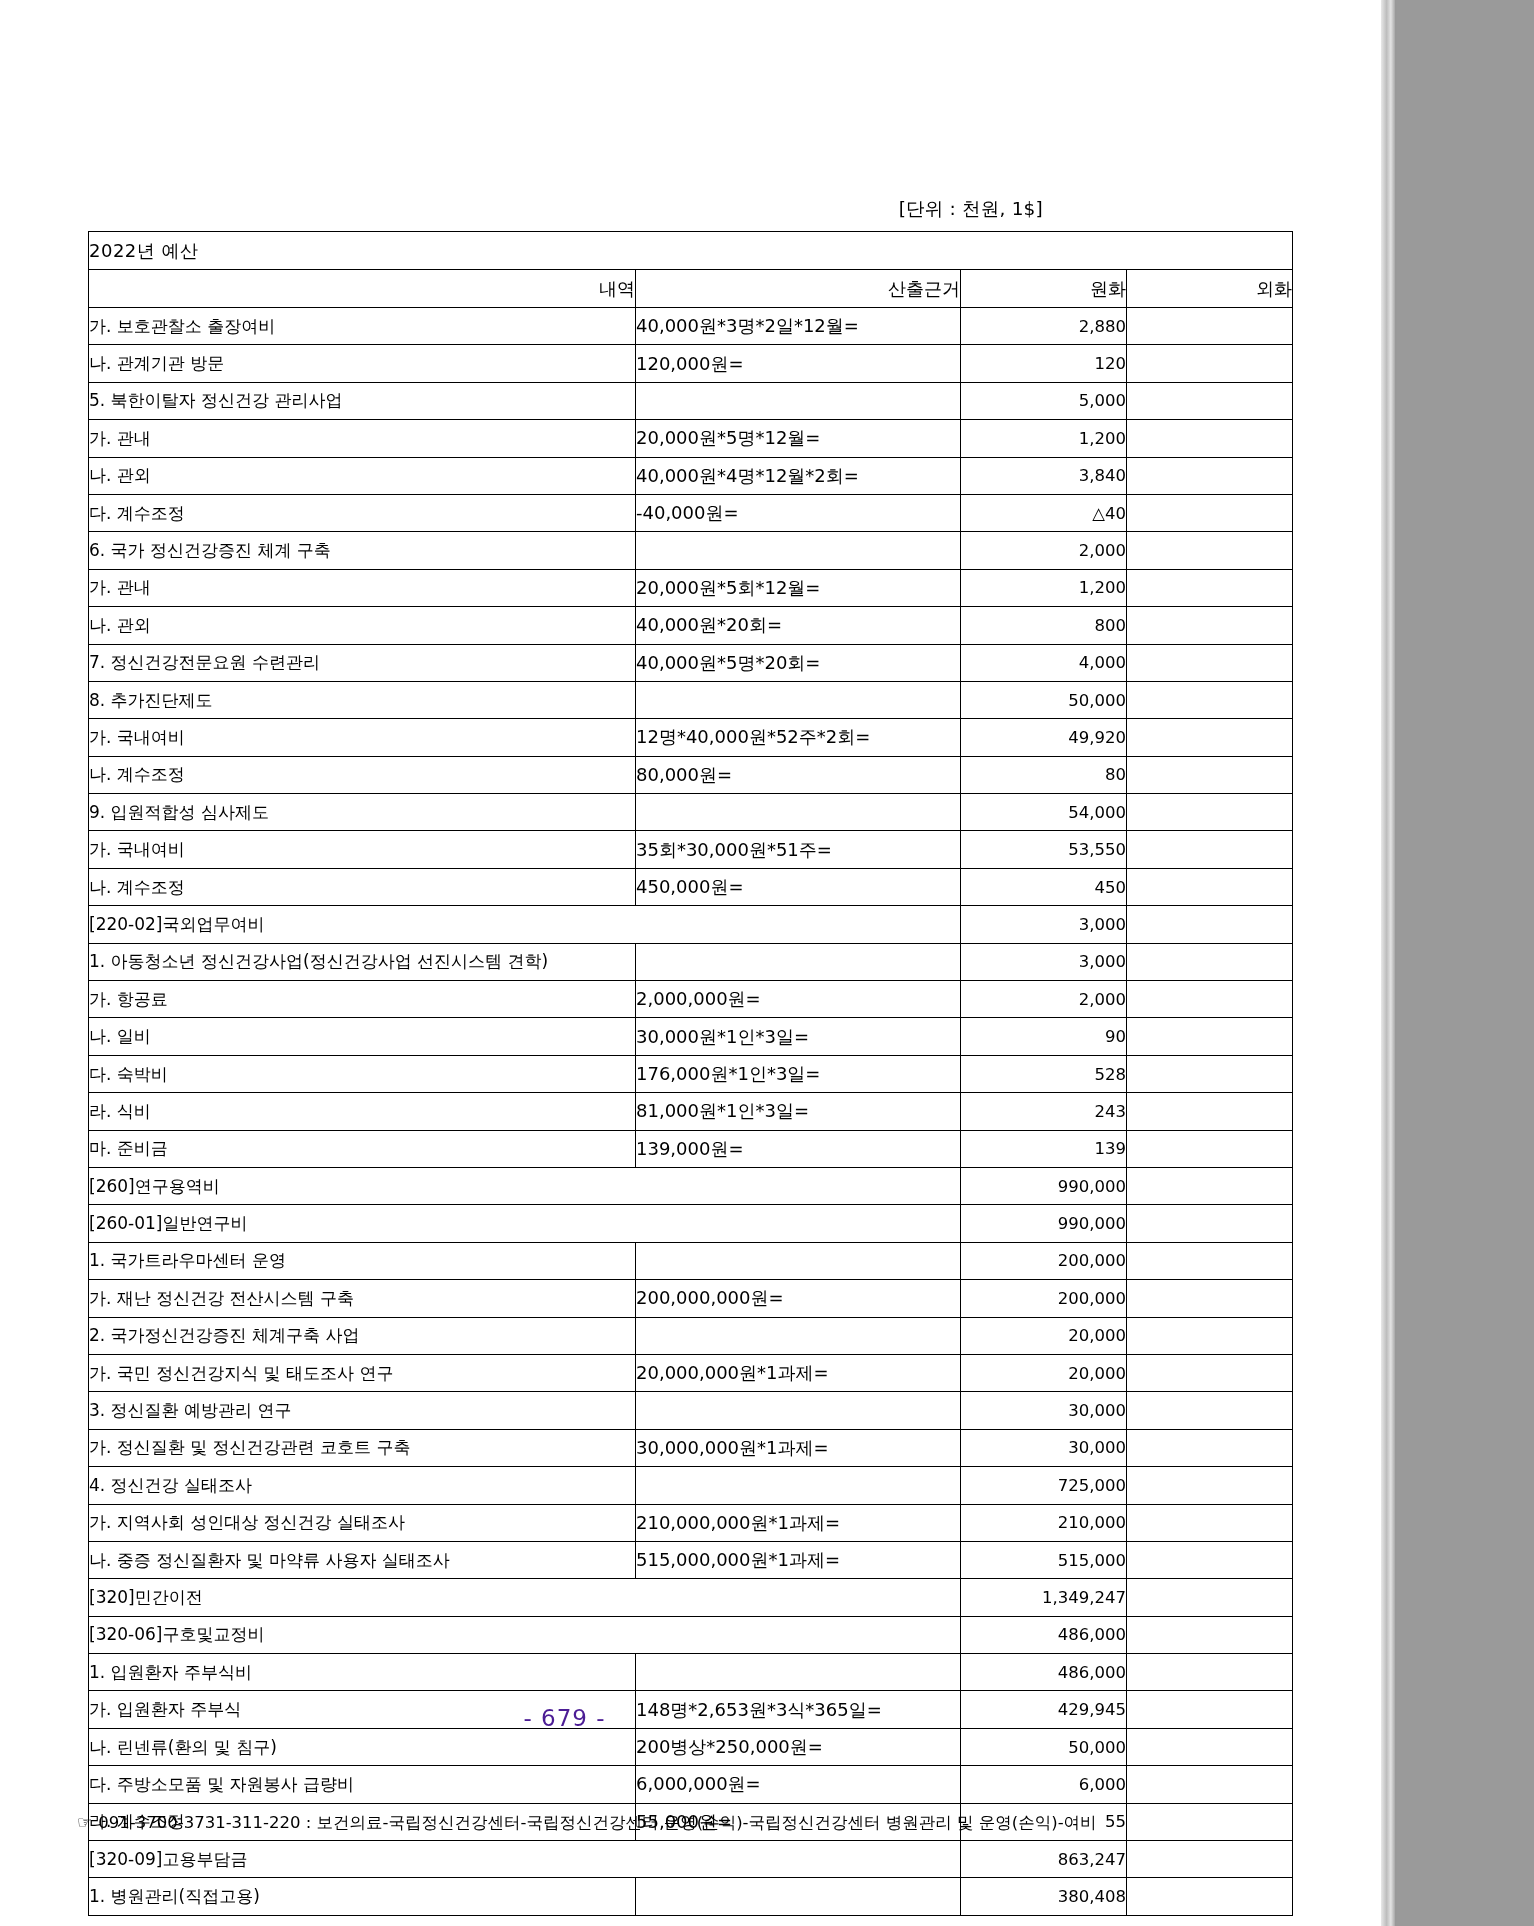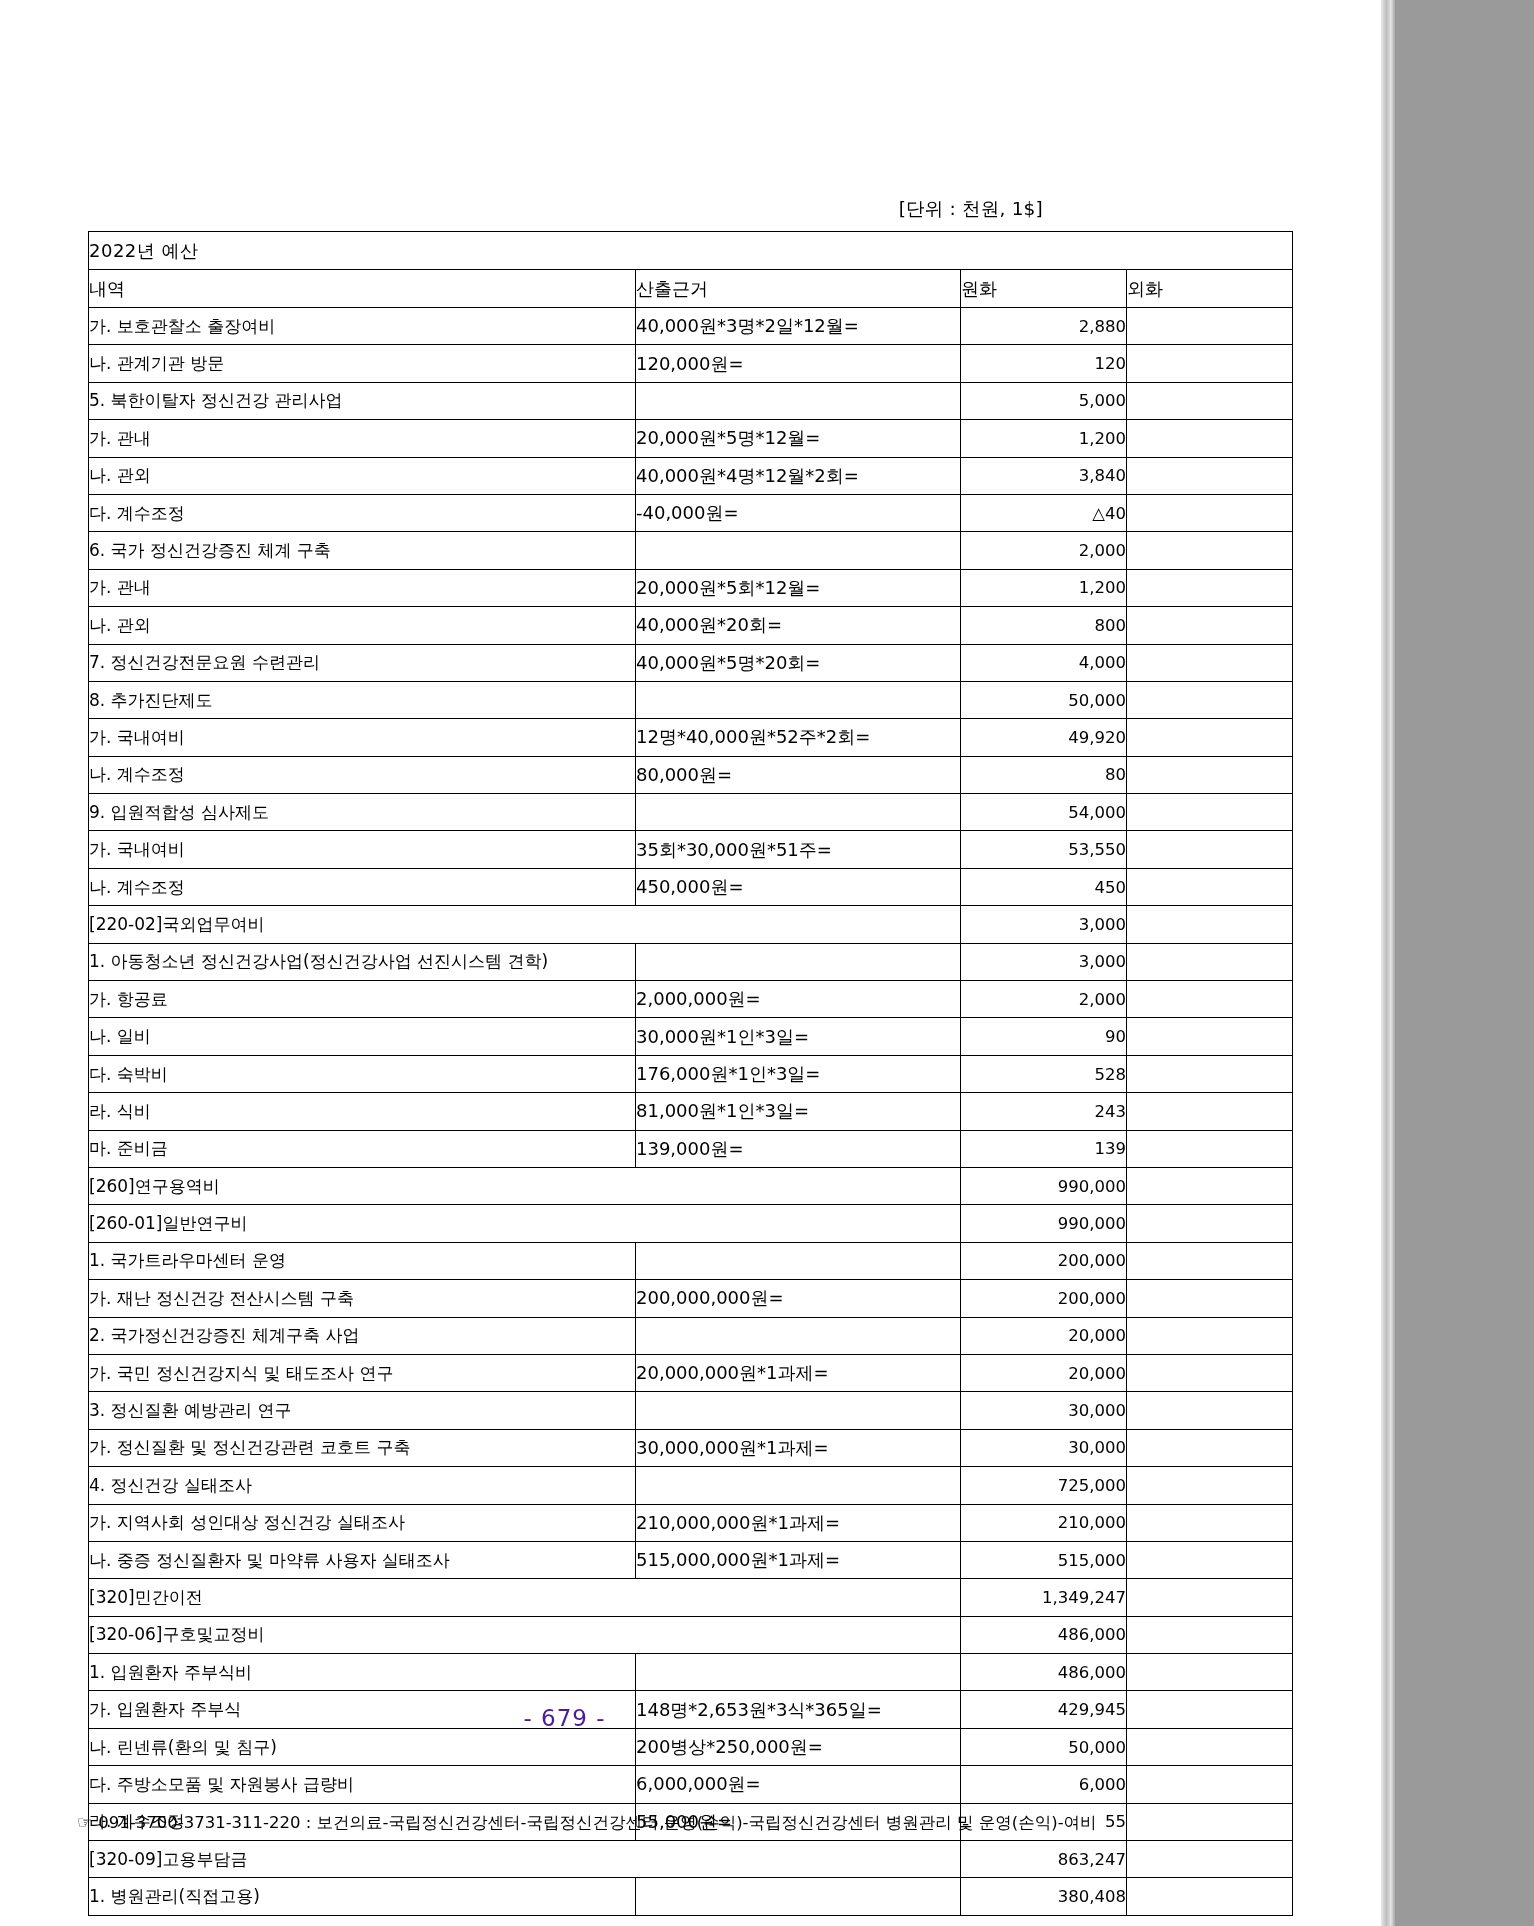--- a/index.html
+++ b/index.html
@@ -59,21 +59,21 @@
     font-weight: normal;
     vertical-align: middle;
   }
   .title-row td {
     text-align: left;
     height: 37px;
     font-size: 18px;
     letter-spacing: 0.5px;
   }
   .head-row td {
-    text-align: left;
+    text-align: right;
     height: 37px;
     font-size: 18px;
   }
   .r {
     height: 37.4px;
     margin-left: 36px;
   }
   td.c-desc {
     padding-left: 10px;
     white-space: nowrap;

